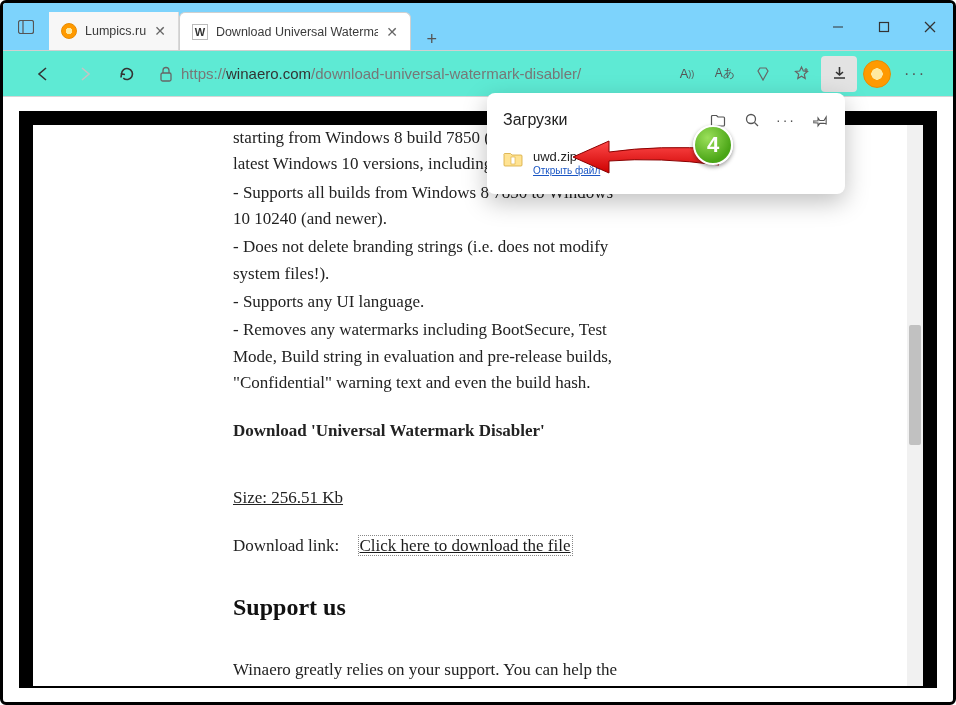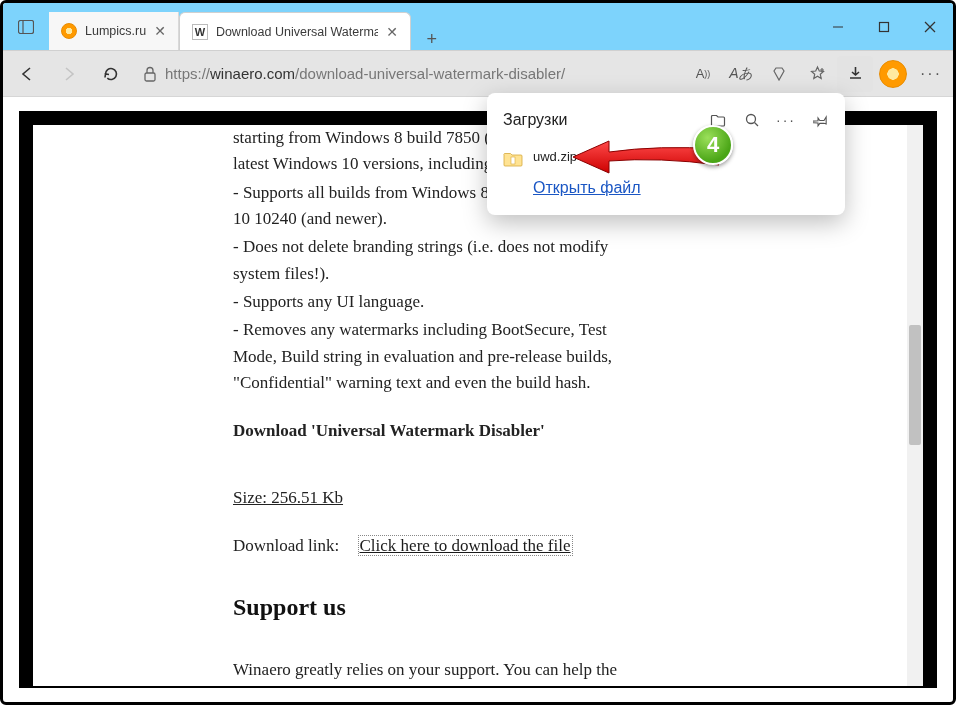--- a/index.html
+++ b/index.html
@@ -99,23 +99,23 @@
     height: 48px;
     display:flex;align-items:center;justify-content:center;
     color:#333;
   }
 
   
   .toolbar {
     height: 46px;
     display:flex;
     align-items:center;
-    padding: 0 4px;
+    padding: 0 20px;
     gap: 2px;
-    background:#e5e5e5;
+    background:#5eead4;
     border-bottom:1px solid #d6d6d6;
   }
   .nav-btn {
     width: 40px; height: 40px;
     display:flex;align-items:center;justify-content:center;
     color:#555;
     border-radius:4px;
   }
   .nav-btn.disabled { color: #bcbcbc; }
   .addressbar {
@@ -247,24 +247,24 @@
     padding: 4px 16px 12px 16px;
     gap:10px;
   }
   .dl-fileicon {
     width:20px;height:16px;
     margin-top:2px;
   }
   .dl-info { display:flex; flex-direction:column; font-family:'Segoe UI',sans-serif;}
   .dl-name { font-size:13px; color:#222; }
   .dl-open {
-    font-size:16px;
+    font-size:10px;
     color:#1a56c4;
     text-decoration:underline;
-    margin-top:15px;
+    margin-top:1px;
   }
 
   
   .arrow {
     position:absolute;
     top:134px;
     left:566px;
     width:150px;
     height:40px;
     z-index:60;
@@ -358,21 +358,21 @@
     <span class="lock-icon">
         <svg width="14" height="16" viewBox="0 0 14 16">
           <rect x="2" y="7" width="10" height="8" rx="1.5" fill="none" stroke="#666" stroke-width="1.3"></rect>
           <path d="M4 7 V4.5 a3 3 0 0 1 6 0 V7" fill="none" stroke="#666" stroke-width="1.3"></path>
         </svg>
       </span>
     <span class="url">https://<span class="host">winaero.com</span><span>/download-universal-watermark-disabler/</span></span>
   </div>
   <div class="right-icons">
     <div class="tb-icon" style="font-size:13px;color:#555;">A<sup style="font-size:9px;">))</sup></div>
-    <div class="tb-icon" style="font-size:14px;font-style:italic;">Aあ</div>
+    <div class="tb-icon" style="font-size:12px;">Aあ</div>
     <div class="tb-icon">
         <svg width="16" height="16" viewBox="0 0 16 16">
           <path d="M5 2h6l2 3-5 9-5-9z" fill="none" stroke="#666" stroke-width="1.2"></path>
         </svg>
       </div>
     <div class="tb-icon">
         <svg width="17" height="17" viewBox="0 0 17 17">
           <path d="M8.5 2l1.8 4 4.2.4-3.2 2.9.9 4.2-3.7-2.2-3.7 2.2.9-4.2L2.5 6.4l4.2-.4z" fill="none" stroke="#666" stroke-width="1.2"></path>
           <line x1="13" y1="3" x2="13" y2="7" stroke="#666" stroke-width="1.2"></line>
           <line x1="11" y1="5" x2="15" y2="5" stroke="#666" stroke-width="1.2"></line>

